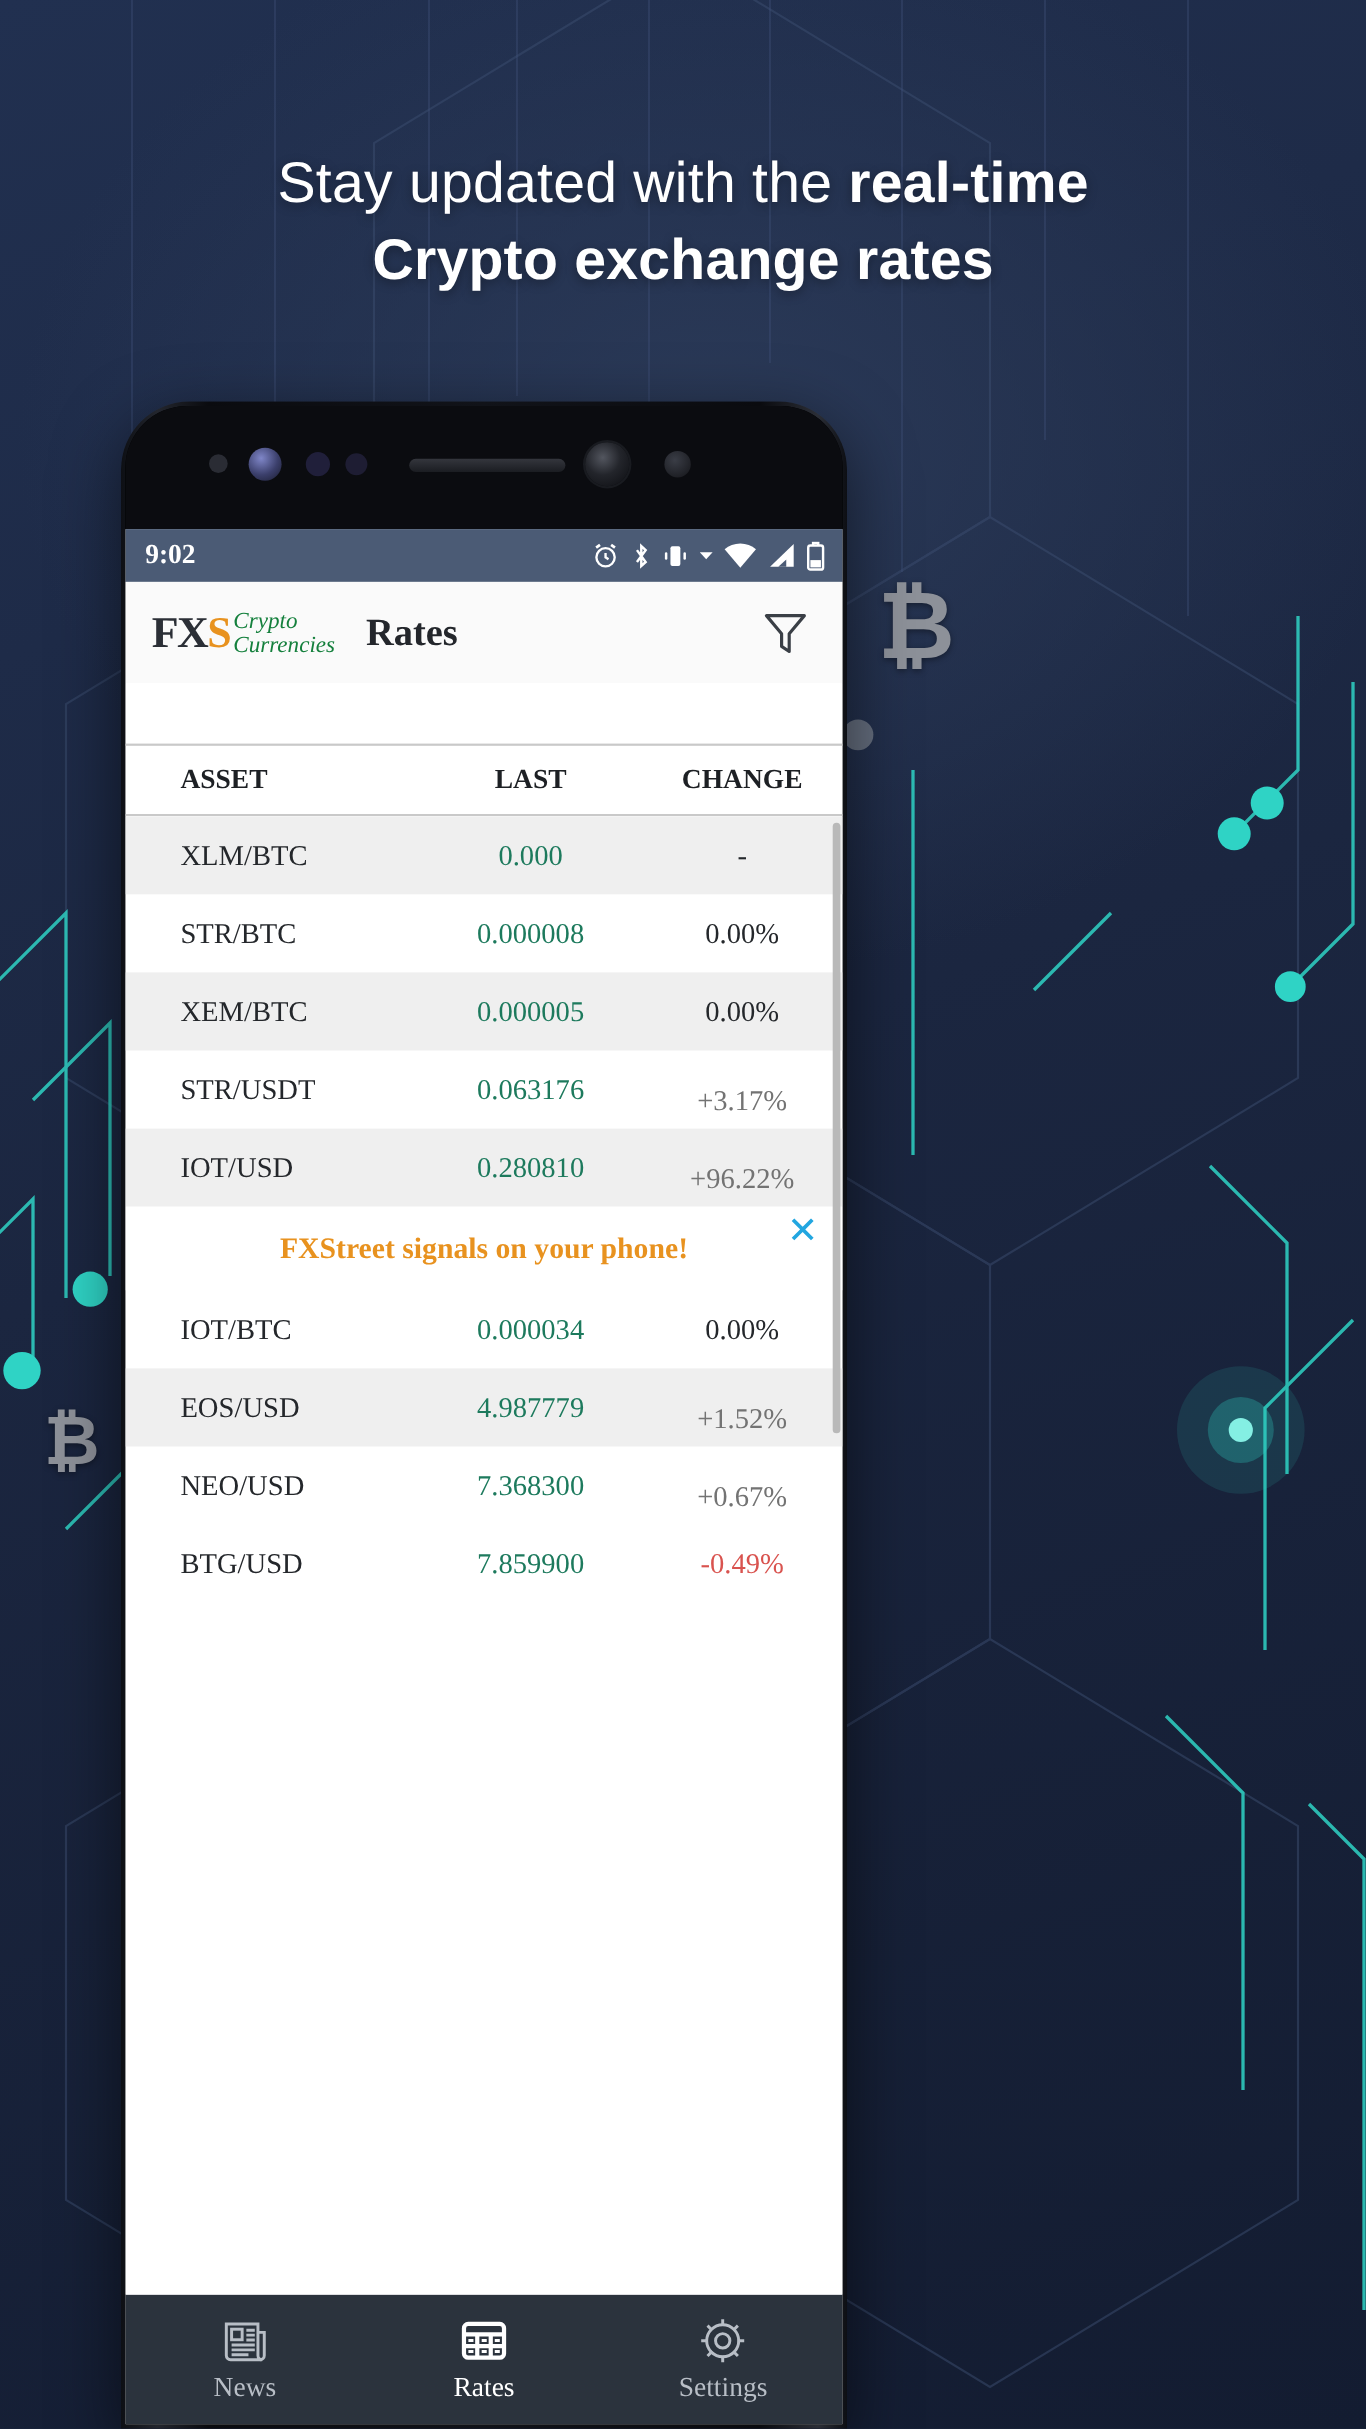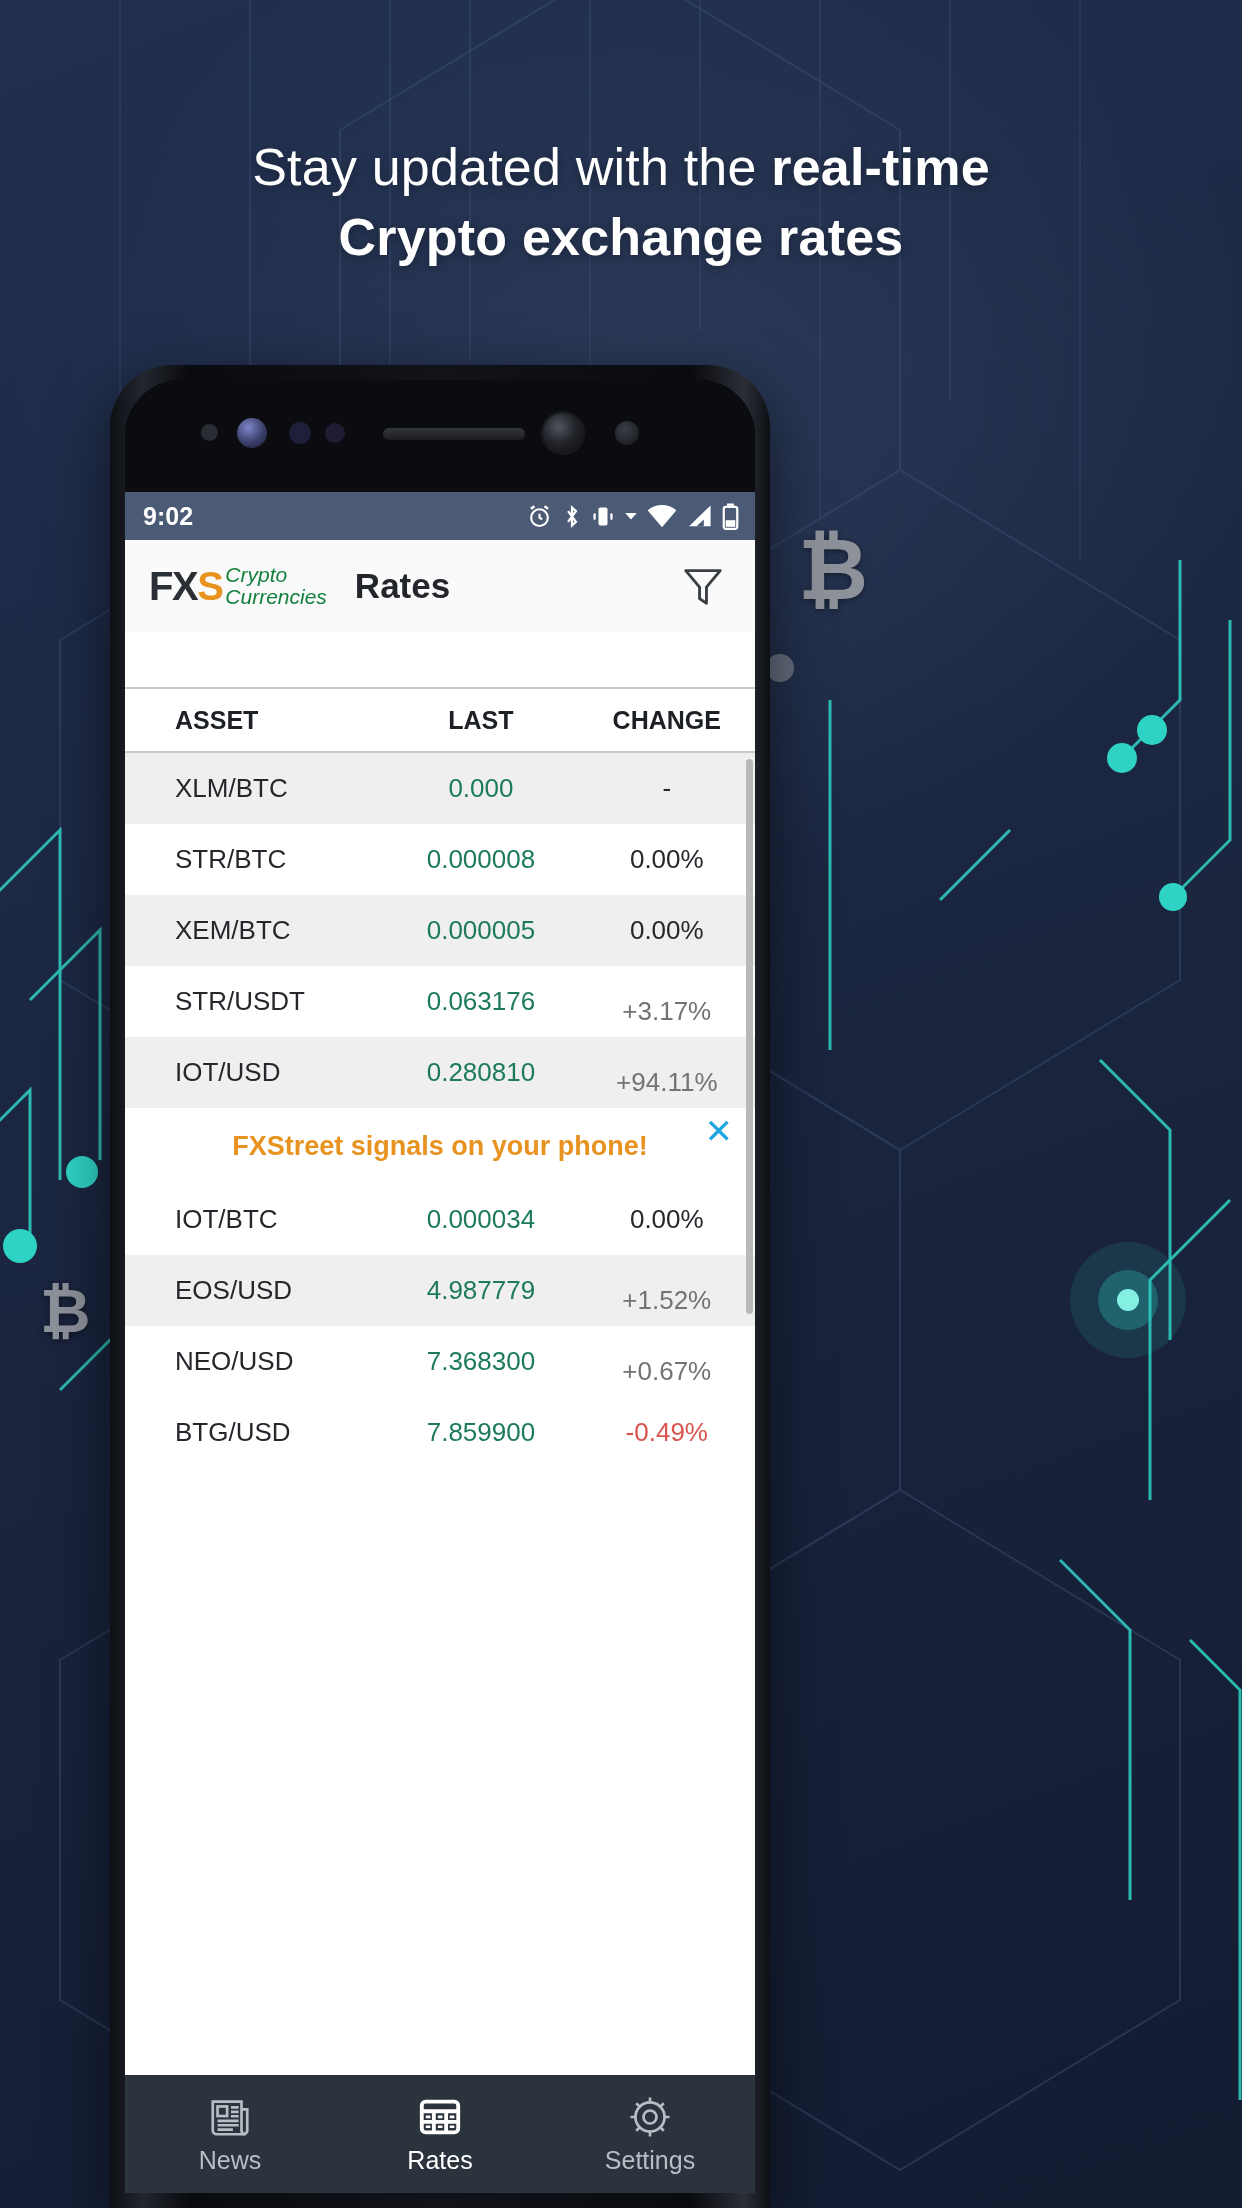--- a/index.html
+++ b/index.html
@@ -31,21 +31,22 @@
   #headline .l2 { font-weight:bold; display:block; }
 
   
   #phone {
     position:absolute;
     left:110px; top:365px;
     width:660px; height:1843px;
     border-radius:62px 62px 0 0;
     background:linear-gradient(90deg,#0d0f14 0%,#23262e 5%,#0a0b0f 12%,#111319 50%,#0a0b0f 88%,#2b2e36 96%,#0d0f14 100%);
     box-shadow:0 18px 60px rgba(0,0,0,.55);
-    padding:15px;
+    padding:4px;
+    font-family:Liberation Serif, serif;
   }
   #phone-inner {
     width:100%; height:100%;
     border-radius:56px 56px 0 0;
     background:#000;
     overflow:hidden;
     position:relative;
   }
   #bezel-top { height:112px; position:relative; background:#0b0c10; }
   .sensor { position:absolute; border-radius:50%; top:44px; }
@@ -317,21 +318,21 @@
               <div class="col-change chg flat">0.00%</div>
             </div>
             <div class="row">
               <div class="col-asset asset">STR/USDT</div>
               <div class="col-last last">0.063176</div>
               <div class="col-change chg up">+3.17%</div>
             </div>
             <div class="row alt">
               <div class="col-asset asset">IOT/USD</div>
               <div class="col-last last">0.280810</div>
-              <div class="col-change chg up">+94.11%</div>
+              <div class="col-change chg up">+96.22%</div>
             </div>
             <div class="adrow">
               <span class="adtext">FXStreet signals on your phone!</span>
               <span class="adclose">✕</span>
             </div>
             <div class="row">
               <div class="col-asset asset">IOT/BTC</div>
               <div class="col-last last">0.000034</div>
               <div class="col-change chg flat">0.00%</div>
             </div>

